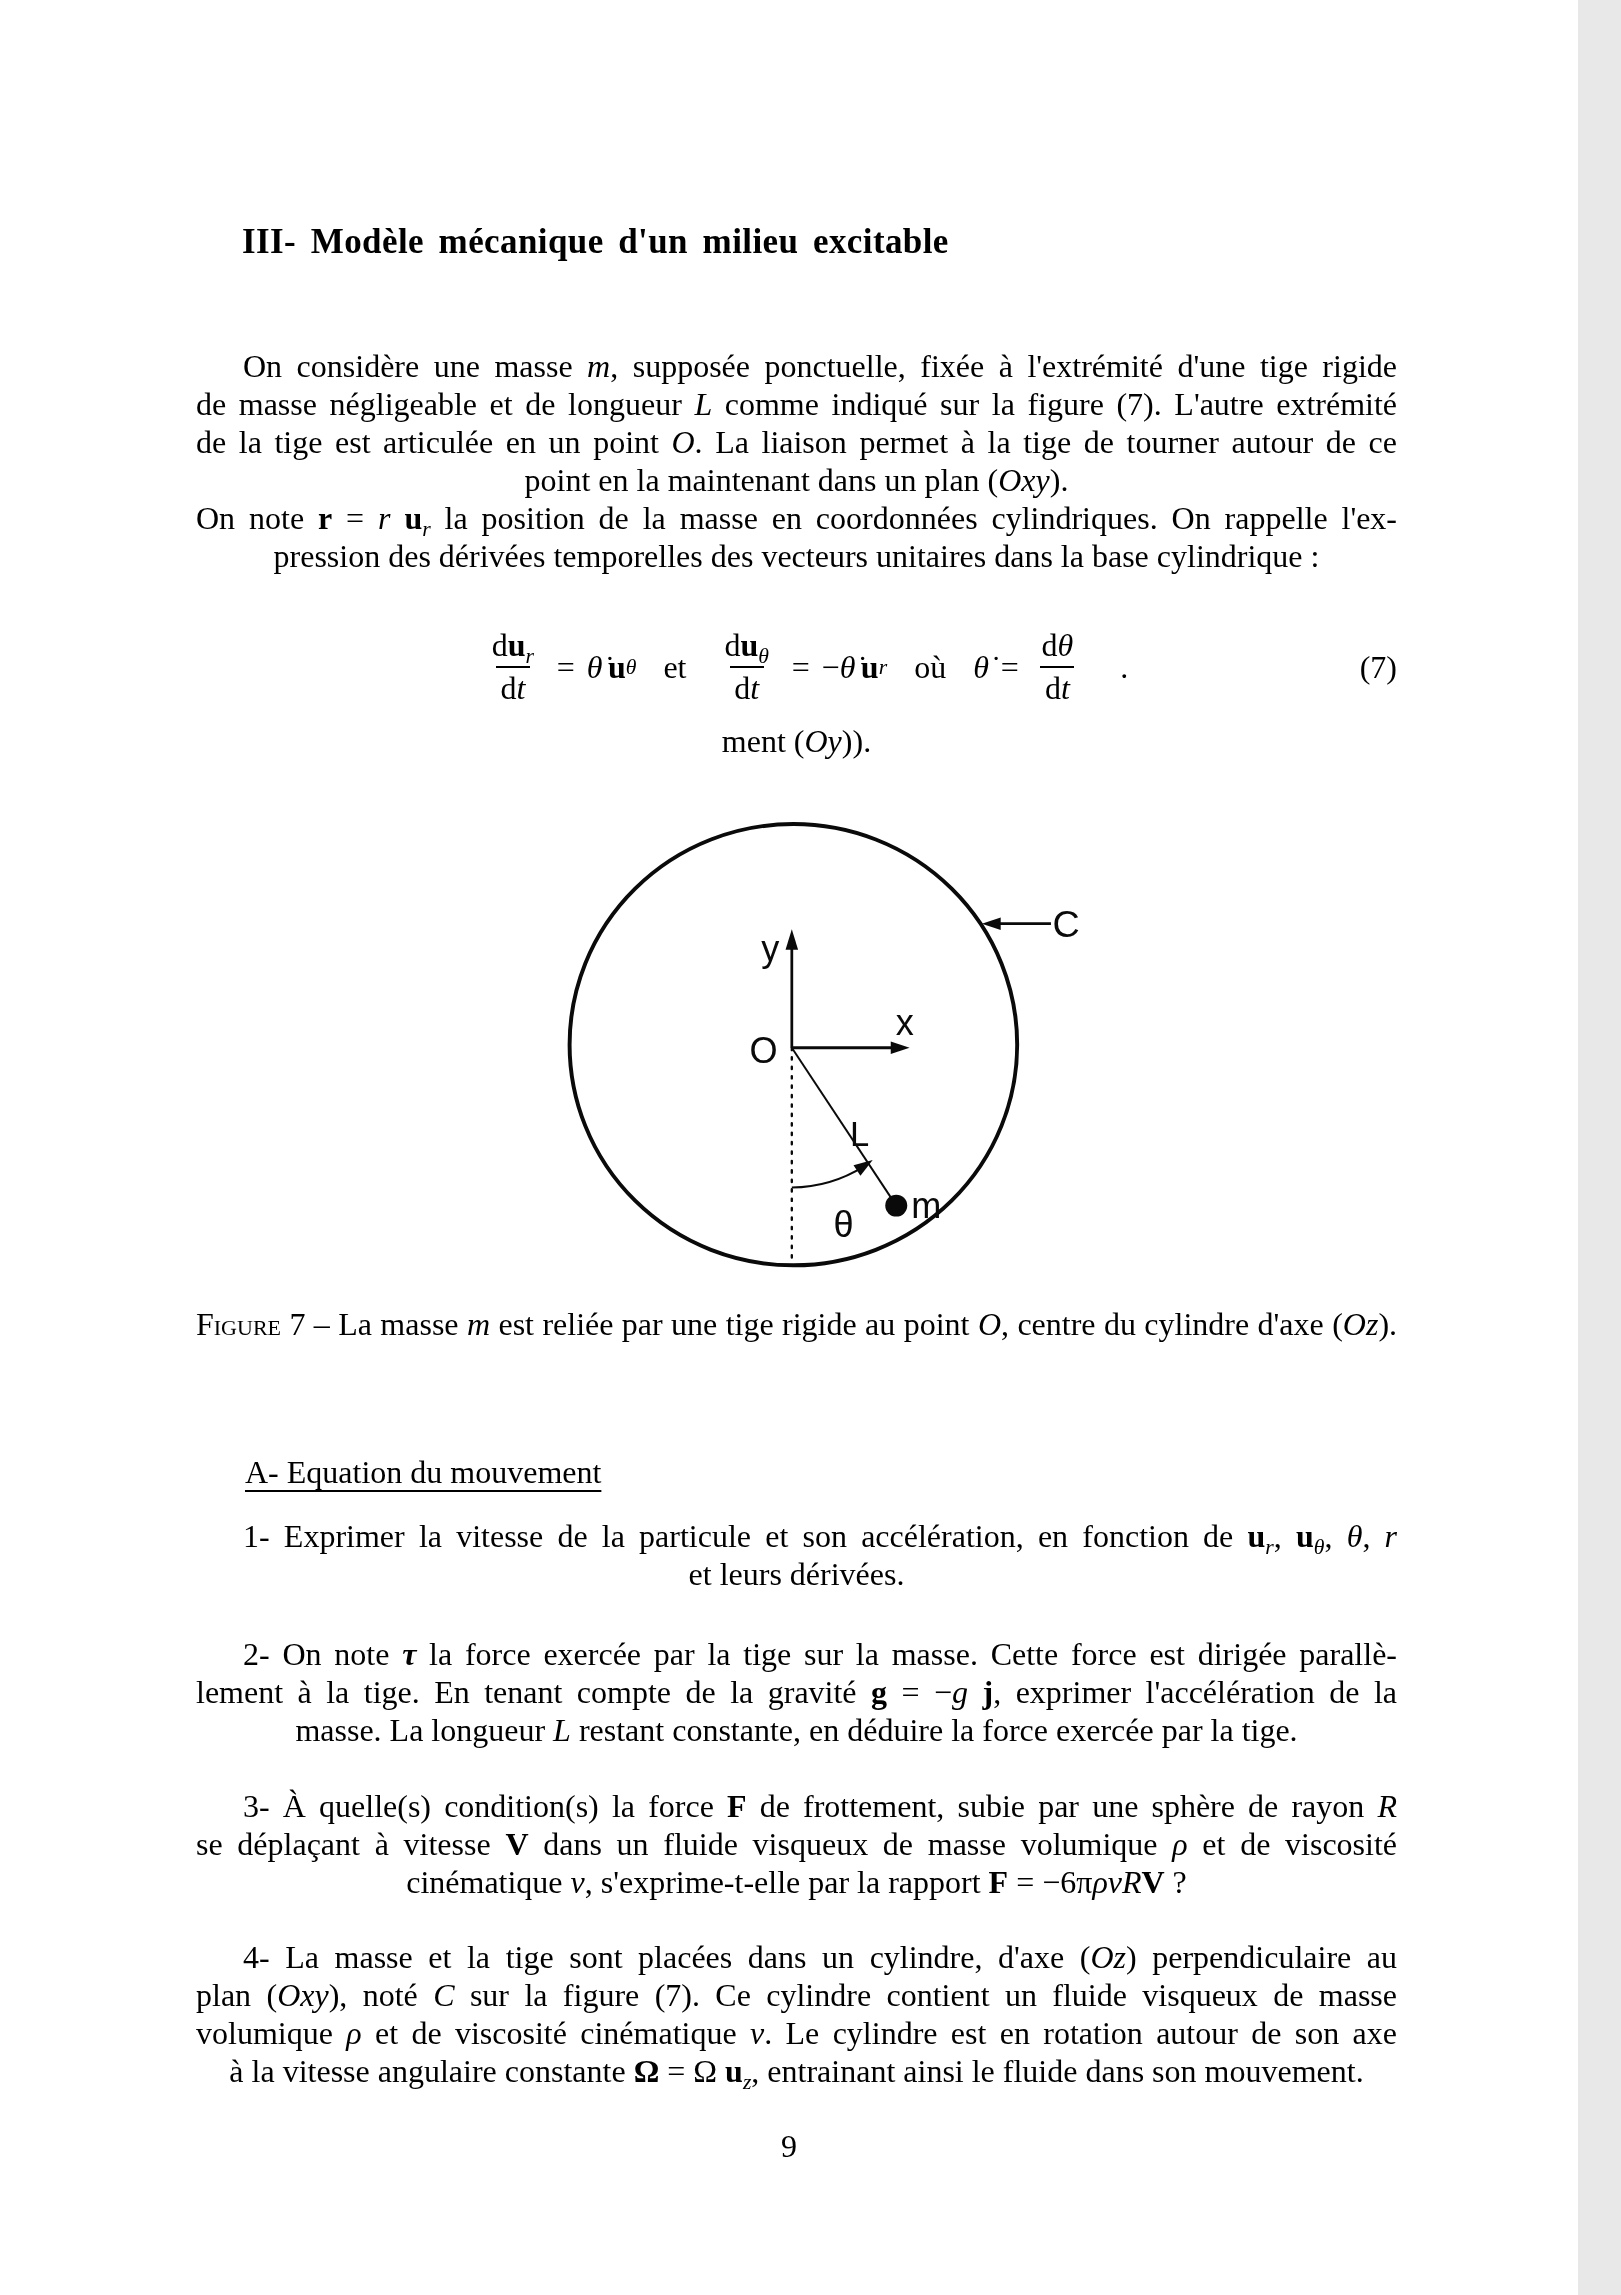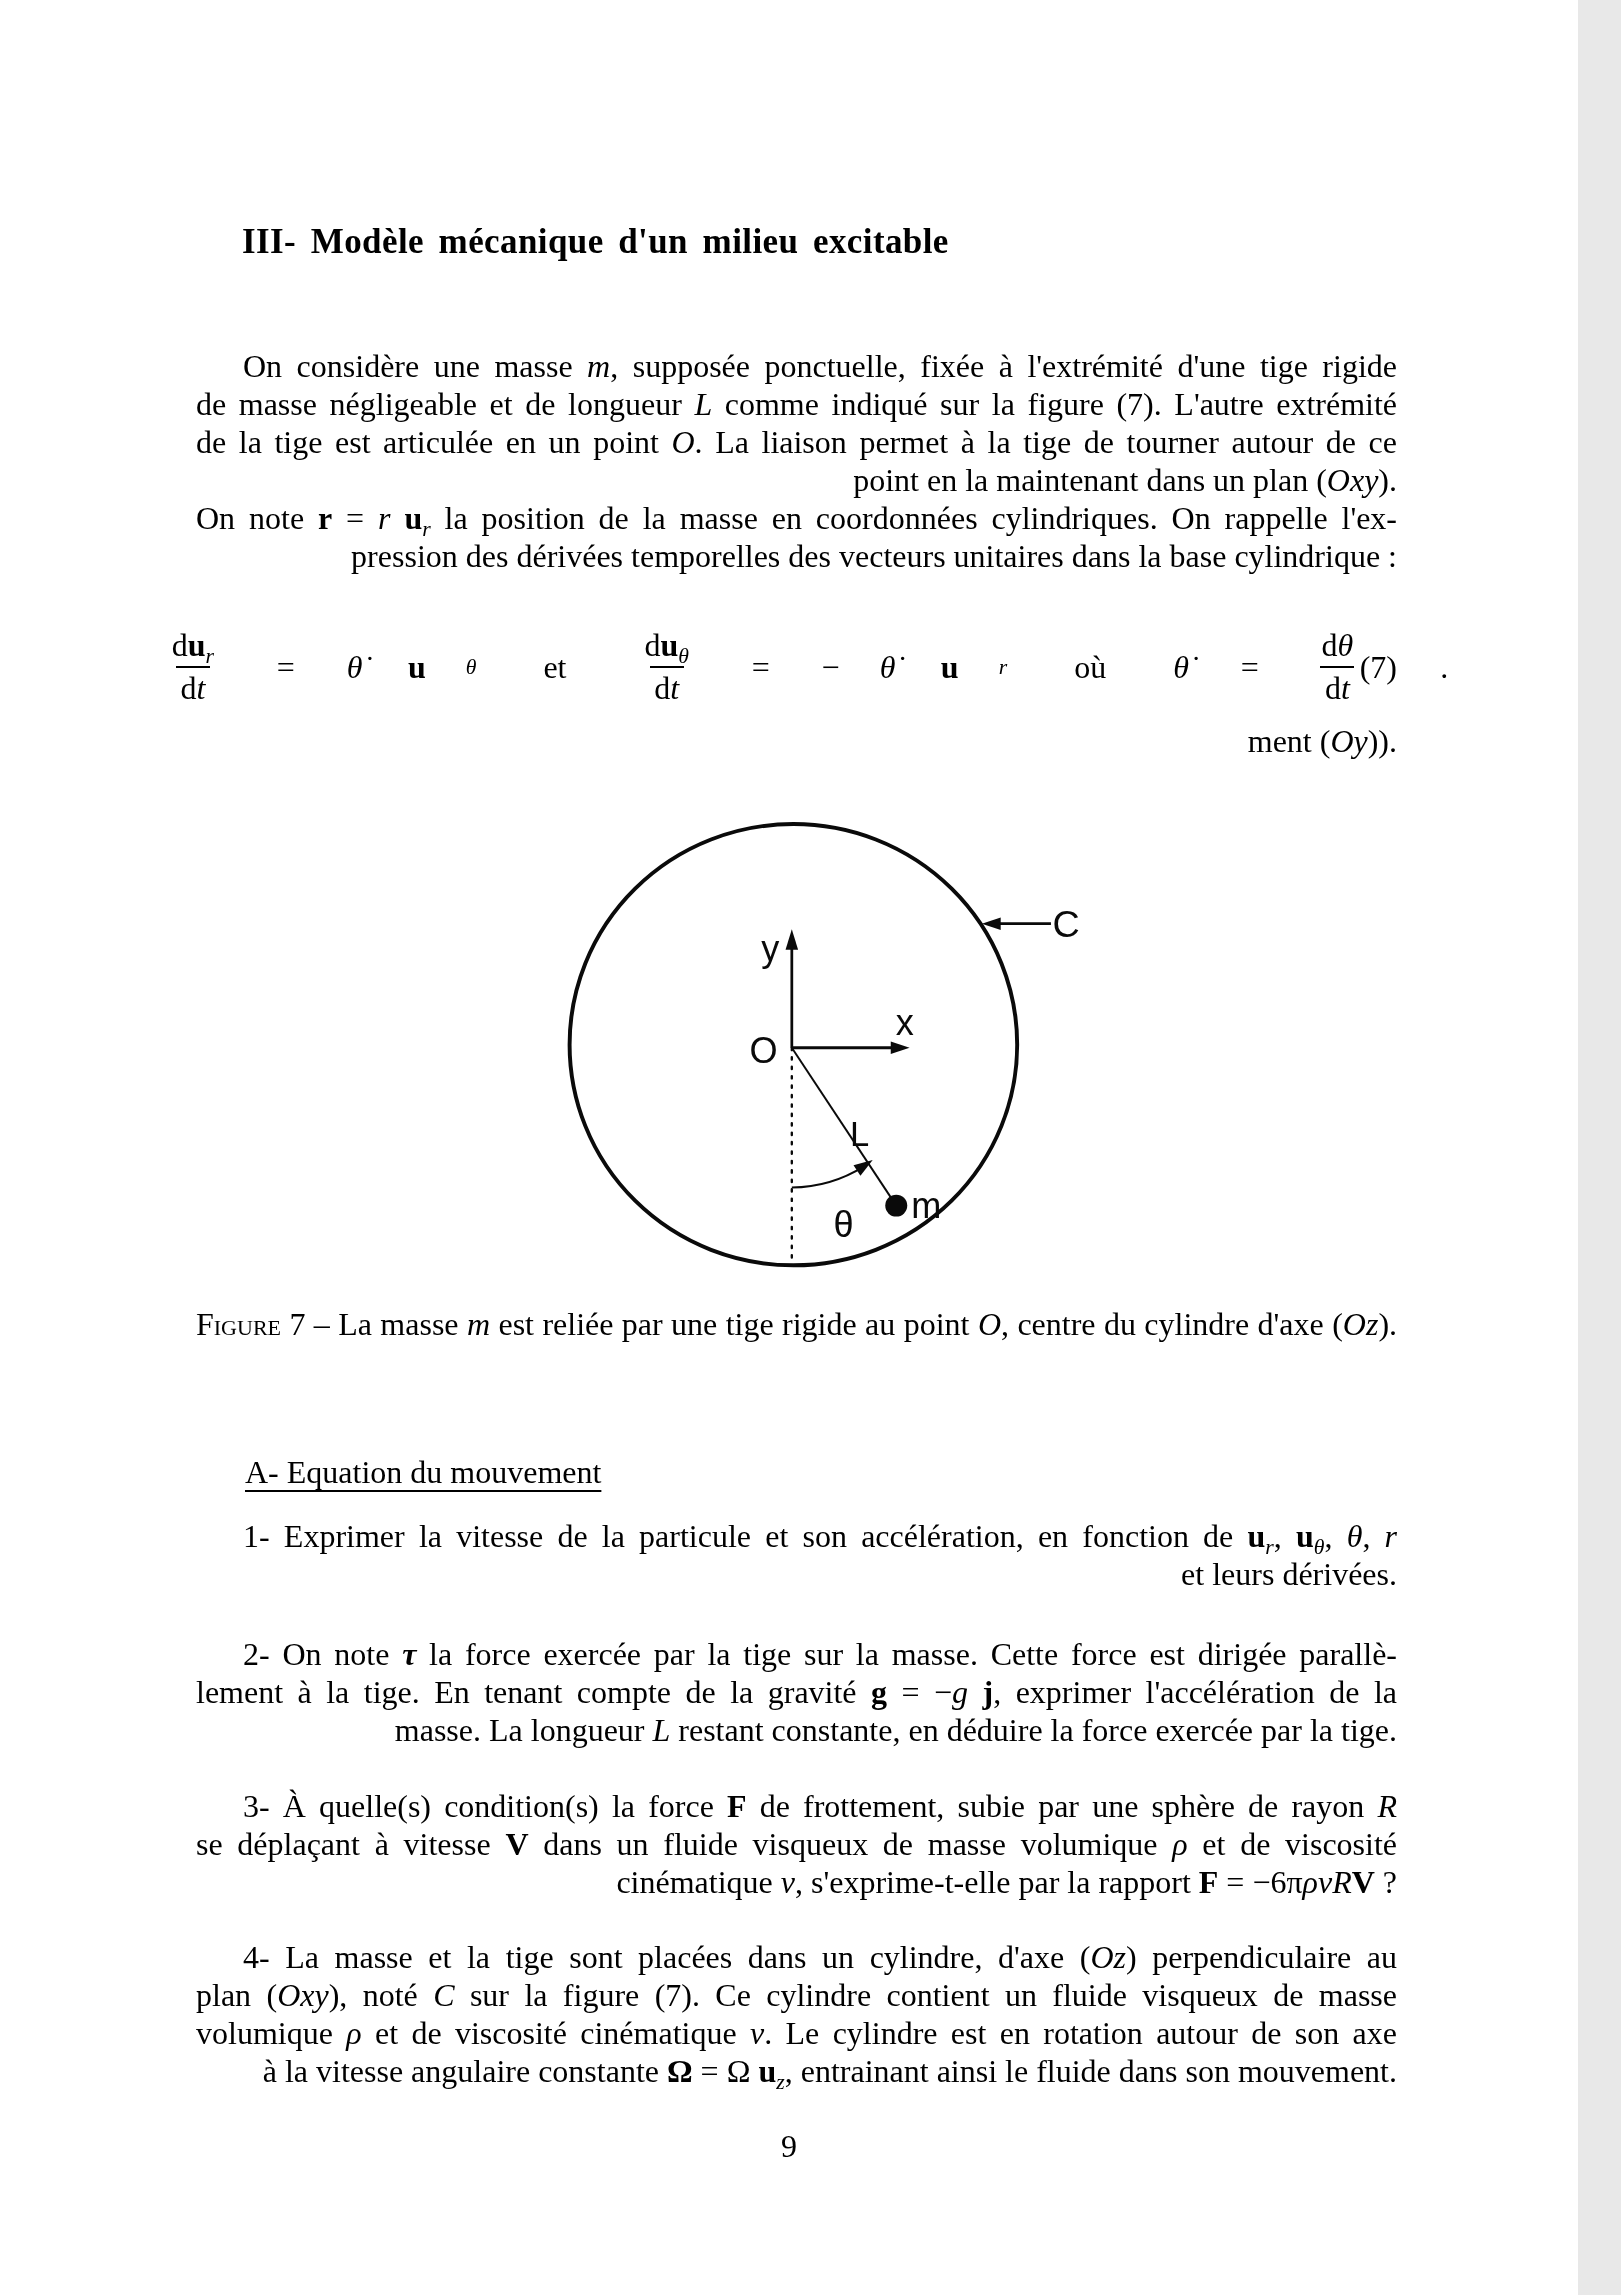--- a/index.html
+++ b/index.html
@@ -15,34 +15,33 @@
   #doc-title{
     left:242px;top:221px;
     font-size:35px;font-weight:bold;
     letter-spacing:0.4px;word-spacing:5.5px;
     line-height:41px;
   }
   .textblock{
     left:196px;right:181px;
     font-size:32px;line-height:38px;
   }
-  .tline{text-align:right;}
+  .tline{text-align:center;}
   .tline.jfull{text-align:justify;text-align-last:justify;text-justify:inter-word;}
   .tline.ind{text-indent:47px;}
   .seg-i{font-style:italic;}
   .seg-b{font-weight:bold;}
   .seg-bi{font-weight:bold;font-style:italic;}
   .seg-sc{font-variant:small-caps;}
   sub{font-size:0.68em;font-style:italic;line-height:0;vertical-align:-0.3em;}
   
   #equation-row{
     left:212px;right:181px;top:620px;height:94px;
     display:flex;align-items:center;justify-content:center;
     font-size:32px;
-    gap:40px;
   }
   .frac{display:inline-flex;flex-direction:column;align-items:center;margin:0 6.3px;}
   .frac .num{padding:0 4.7px 3.1px;line-height:35px;}
   .frac .den{border-top:2.4px solid #000;padding:2.4px 4.7px 0;line-height:35px;}
   .rel{margin:0 11.8px;}
   .conj{margin:0 27px;}
   .sp{margin-left:5.5px;}
   .period{margin-left:36px;}
   #equation-number{position:absolute;right:0;top:50%;transform:translateY(-50%);}
   .it{font-style:italic;}

